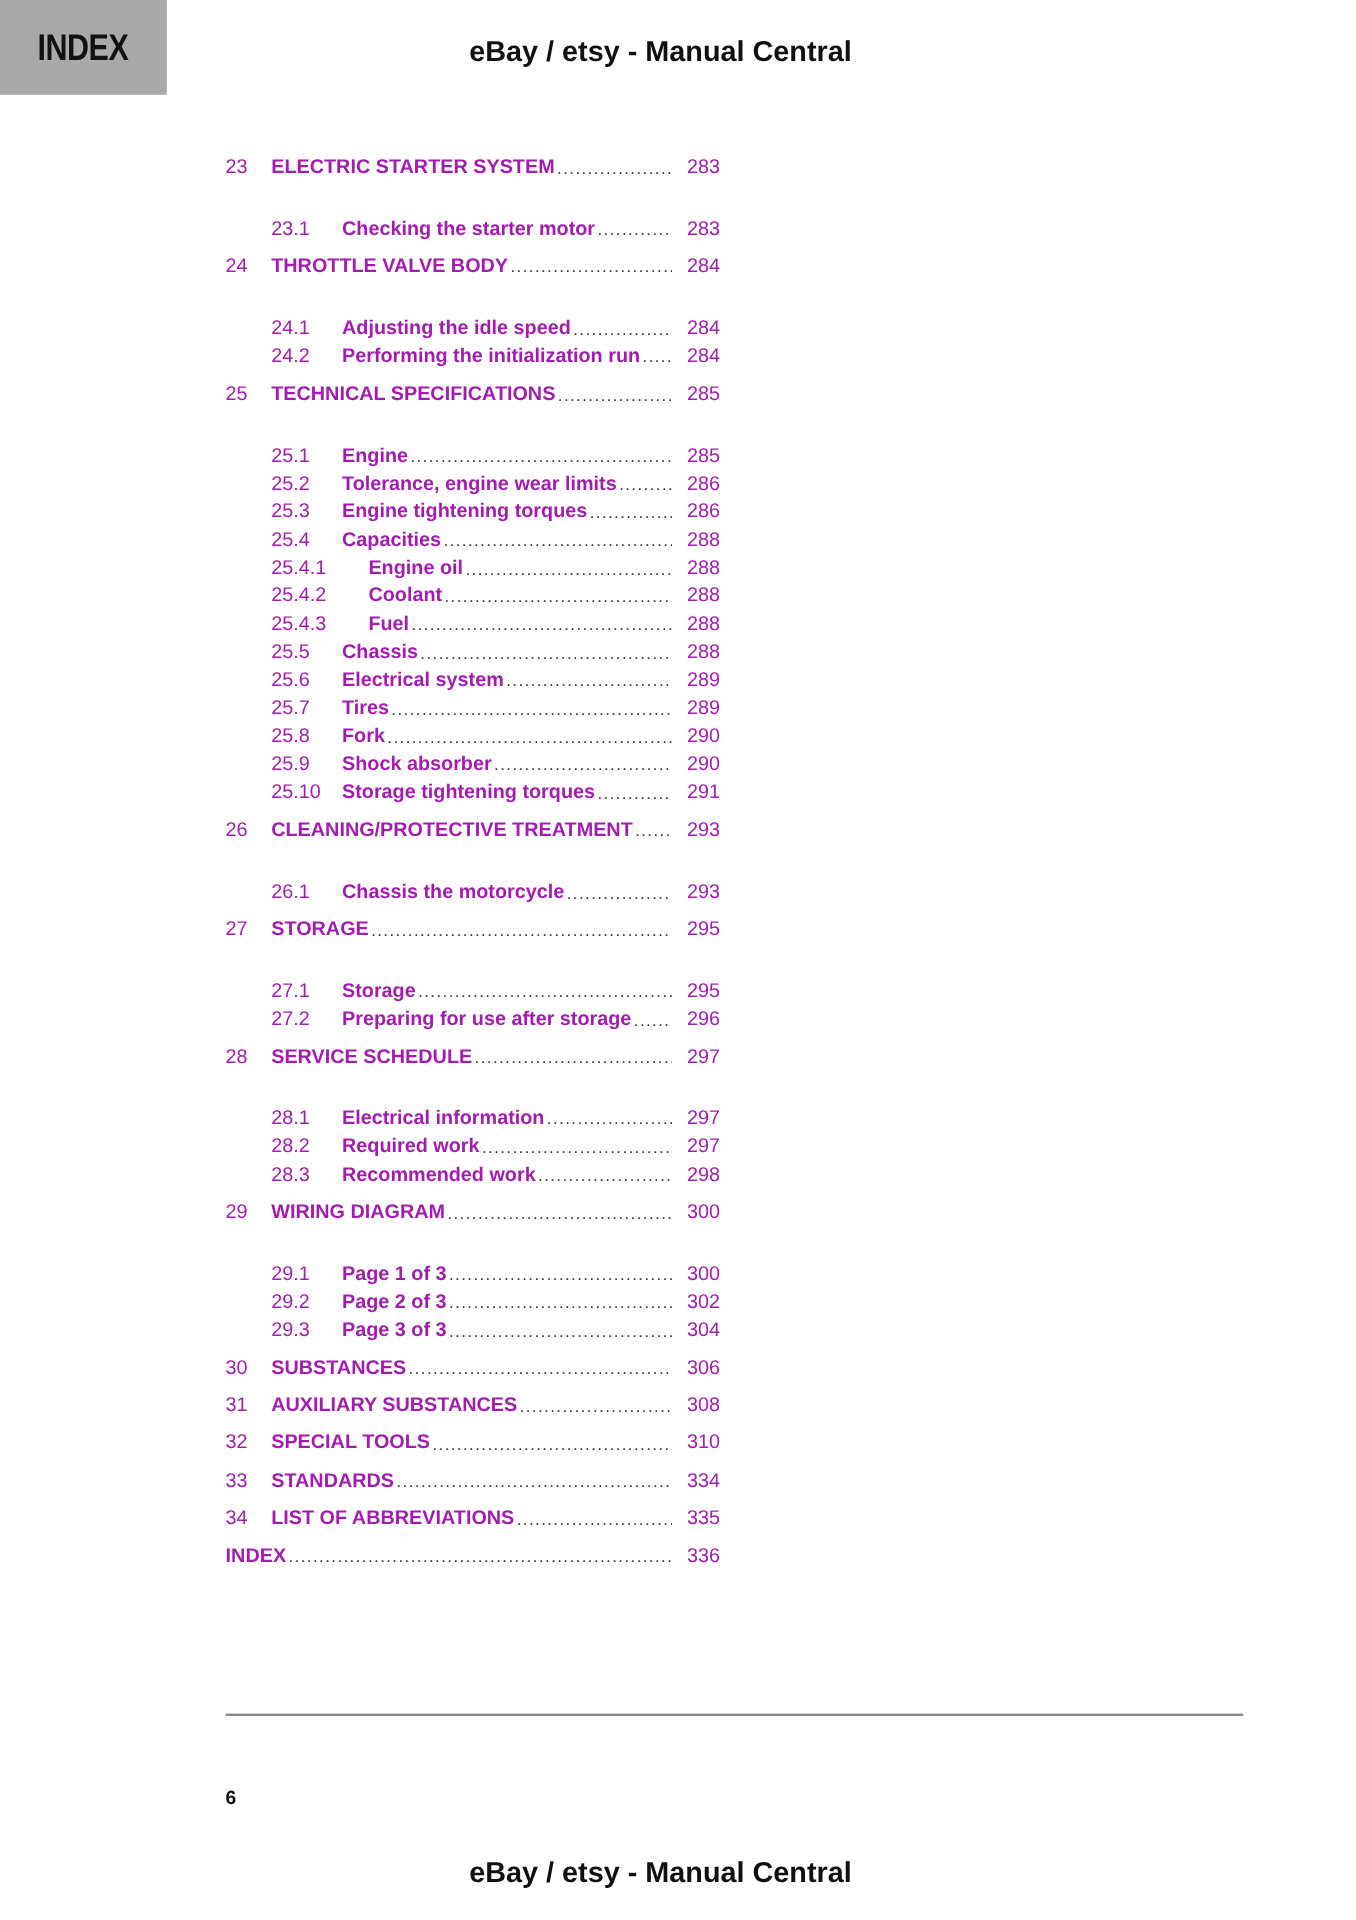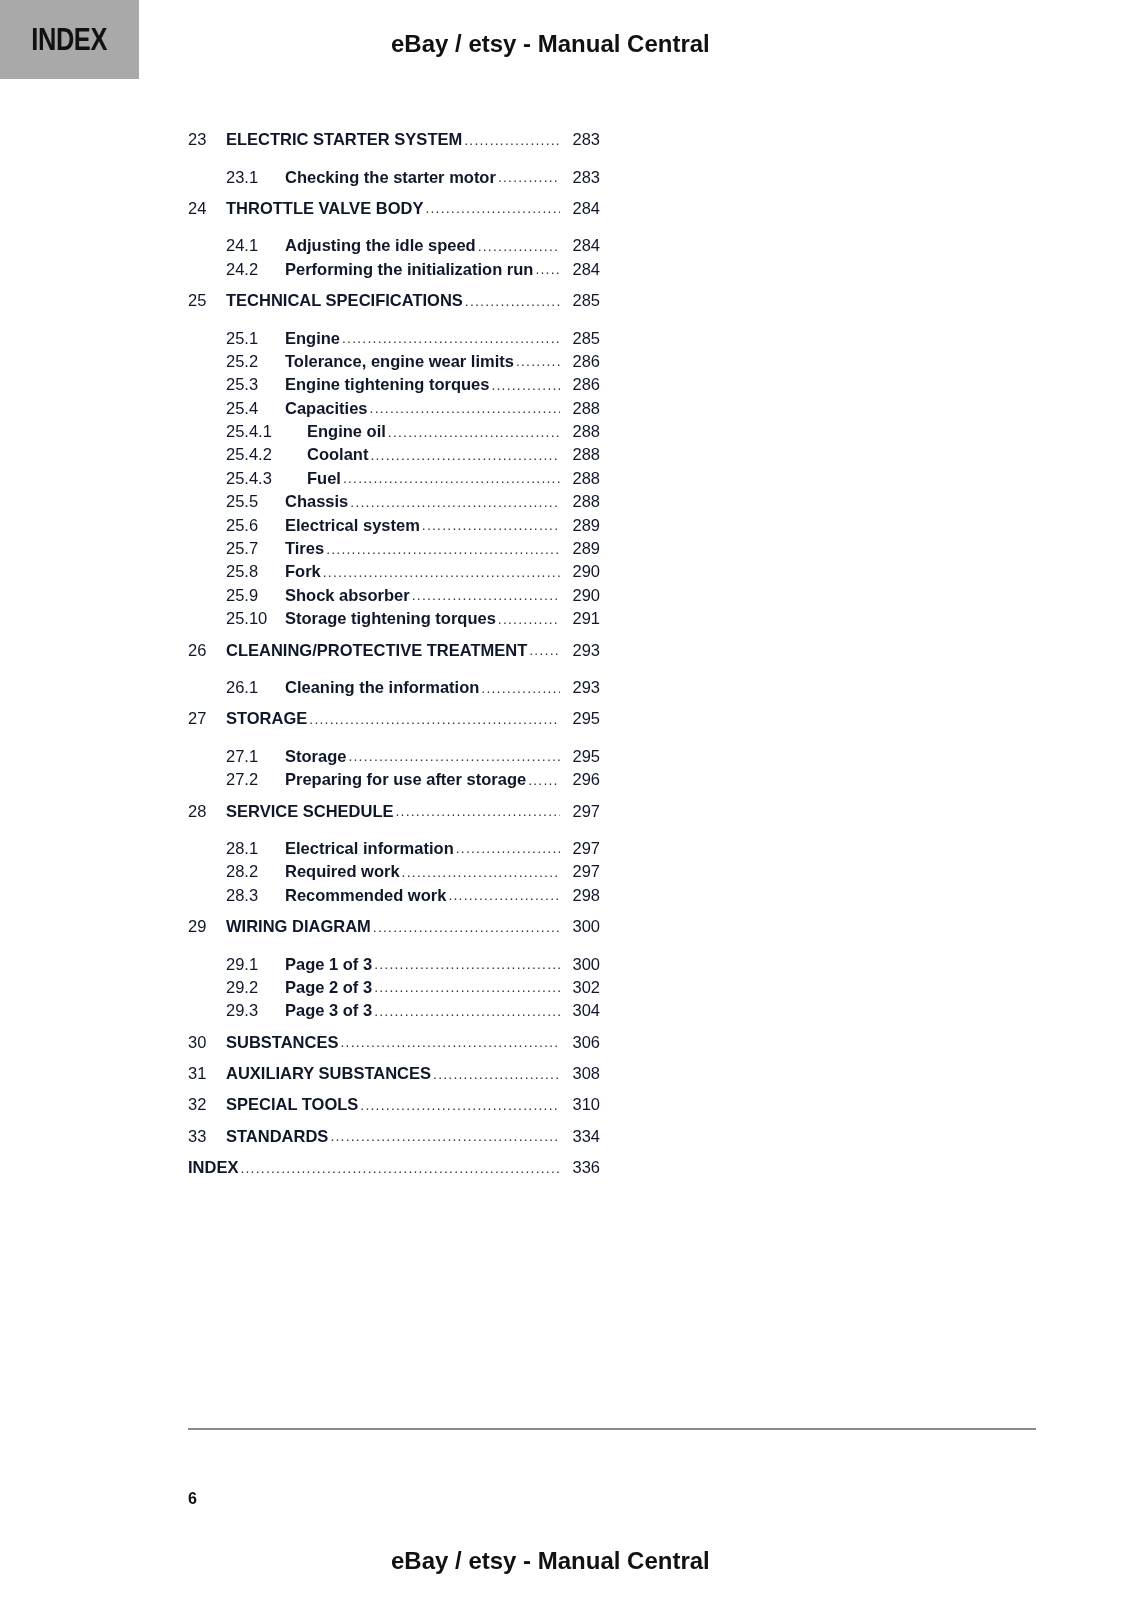--- a/index.html
+++ b/index.html
@@ -4,25 +4,25 @@
   <style>
     html, body { margin: 0; padding: 0; background: #ffffff; }
     body { width: 1130px; height: 1600px; position: relative; overflow: hidden;
            font-family: "Liberation Sans", sans-serif; color: #1a1a1a; }
     .index-tab { position: absolute; left: 0; top: 0; width: 139px; height: 79px;
                  background: #a9a9a9; display: flex; align-items: center; justify-content: center; }
     .index-tab span { font-family: "Liberation Sans", sans-serif; font-weight: bold; font-size: 31px;
                       color: #111; letter-spacing: -0.5px; transform: scaleX(0.82); display: inline-block; }
     .header-title { position: absolute; left: 391px; top: 30px; font-size: 24px; font-weight: bold; color: #111; white-space: nowrap; }
     .footer-title { position: absolute; left: 391px; top: 1547px; font-size: 24px; font-weight: bold; color: #111; white-space: nowrap; }
-    .toc { position: absolute; left: 188px; top: 128px; width: 412px; font-size: 16.5px; color: #0f172a; }
+    .toc { position: absolute; left: 188px; top: 128px; width: 412px; font-size: 16.5px; color: #a21caf; }
     .row { position: relative; height: 23.4px; display: flex; align-items: center; white-space: nowrap; }
     .row.chapter { margin-top: 8px; }
     .row.chapter.first { margin-top: 0; }
-    .row.sub-first { margin-top: 14px; }
+    .row.sub-first { margin-top: 28px; }
     .num { display: inline-block; flex: none; }
     .chapter .num { width: 38px; }
     .sub .num { margin-left: 38px; width: 59px; }
     .subsub .num { margin-left: 38px; width: 81px; }
     .label { flex: none; padding-right: 2px; font-weight: bold; }
     .dots { flex: 1 1 auto; overflow: hidden; letter-spacing: 1.2px; color: #333; font-size: 14px; }
     .dots::before { content: "...................................................................................................................................."; }
     .page { flex: none; width: 40px; text-align: right; }
     .rule { position: absolute; left: 188px; top: 1428px; width: 848px; height: 2px; background: #8a8a8a; }
     .page-number { position: absolute; left: 188px; top: 1490px; font-size: 16px; font-weight: bold; color: #111; }
@@ -151,21 +151,21 @@
       <span class="page">291</span>
     </div>
     <div class="row chapter">
       <span class="num">26</span>
       <span class="label">CLEANING/PROTECTIVE TREATMENT</span>
       <span class="dots"></span>
       <span class="page">293</span>
     </div>
     <div class="row sub sub-first">
       <span class="num">26.1</span>
-      <span class="label">Cleaning the information</span>
+      <span class="label">Chassis the motorcycle</span>
       <span class="dots"></span>
       <span class="page">293</span>
     </div>
     <div class="row chapter">
       <span class="num">27</span>
       <span class="label">STORAGE</span>
       <span class="dots"></span>
       <span class="page">295</span>
     </div>
     <div class="row sub sub-first">
@@ -244,20 +244,26 @@
       <span class="num">32</span>
       <span class="label">SPECIAL TOOLS</span>
       <span class="dots"></span>
       <span class="page">310</span>
     </div>
     <div class="row chapter">
       <span class="num">33</span>
       <span class="label">STANDARDS</span>
       <span class="dots"></span>
       <span class="page">334</span>
+    </div>
+    <div class="row chapter">
+      <span class="num">34</span>
+      <span class="label">LIST OF ABBREVIATIONS</span>
+      <span class="dots"></span>
+      <span class="page">335</span>
     </div>
     <div class="row chapter plain">
       <span class="label">INDEX</span>
       <span class="dots"></span>
       <span class="page">336</span>
     </div>
   </div>
 
 <div class="rule"></div>
 <div class="page-number">6</div>

